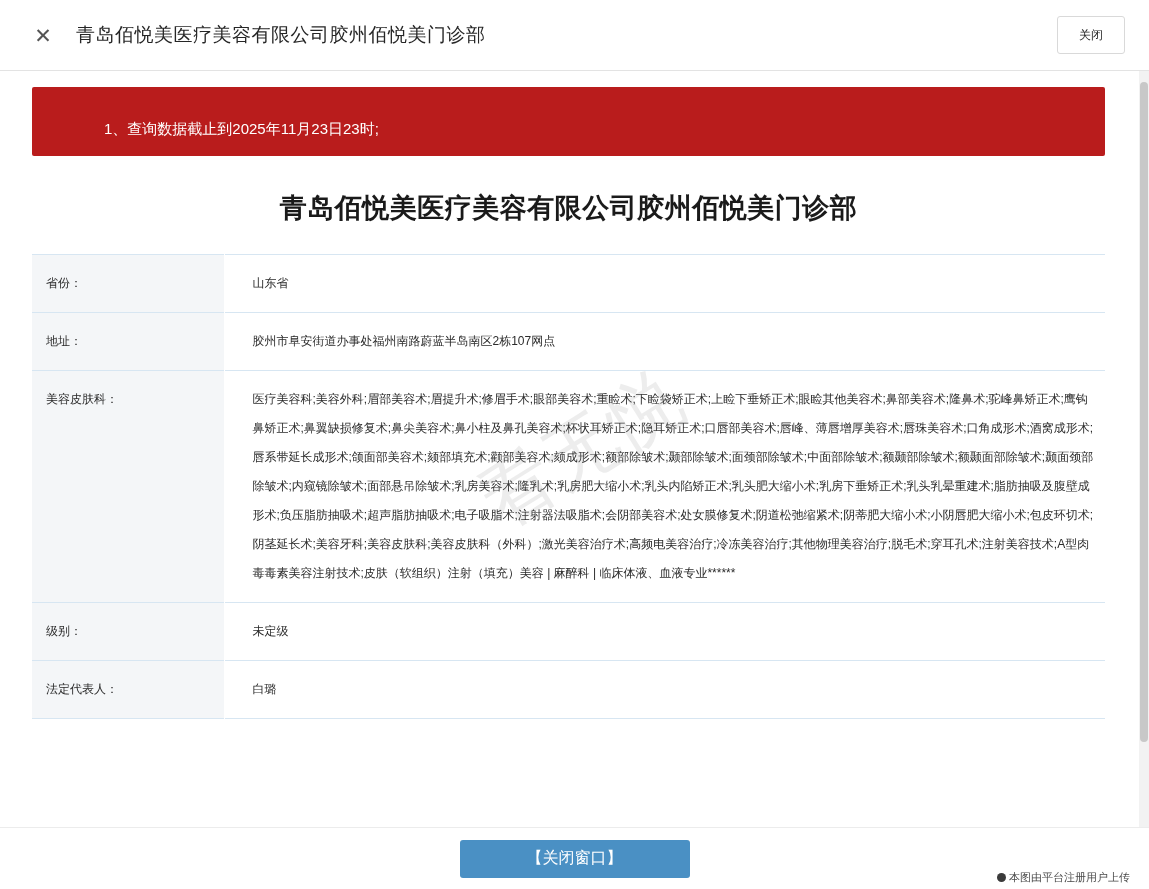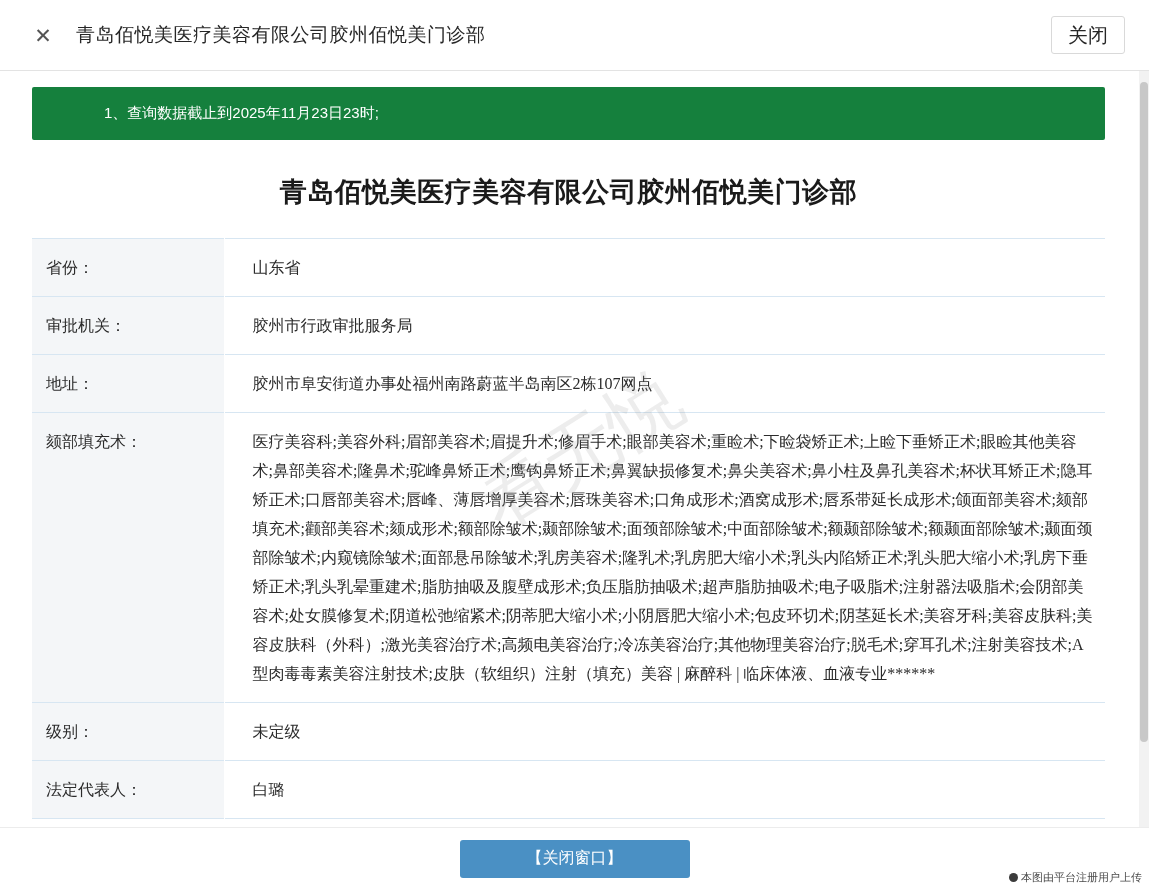--- a/index.html
+++ b/index.html
@@ -46,21 +46,21 @@
   }
   .titlebar-spacer { flex: 1 1 auto; }
   .close-btn {
     flex: 0 0 auto;
     min-width: 68px;
     height: 38px;
     border: 1px solid #d9d9d9;
     border-radius: 3px;
     background: #ffffff;
     color: #262626;
-    font-size: 20px;
+    font-size: 12px;
     font-family: "Liberation Sans", sans-serif;
     cursor: pointer;
     display: flex; align-items: center; justify-content: center;
     padding: 0 16px;
   }
 
   
   .content {
     position: relative;
     height: 818px;
@@ -69,24 +69,24 @@
   }
   .scroll-inner {
     position: absolute;
     top: 0; left: 0;
     width: 1141px;
     padding: 16px 36px 0 32px;
   }
 
   
   .notice {
-    background: #15803d;
+    background: #b91c1c;
     color: #ffffff;
     border-radius: 2px;
-    padding: 13px 20px 14px 20px;
+    padding: 29px 20px 14px 20px;
     font-size: 15px;
     line-height: 26px;
   }
   .notice-line { white-space: nowrap; padding-left: 52px; }
 
   
   .org-title {
     text-align: center;
     font-size: 27px;
     font-weight: bold;
@@ -99,24 +99,23 @@
   .info-table {
     width: 100%;
     border-collapse: collapse;
     table-layout: fixed;
   }
   .info-table tr { border-bottom: 1px solid #d7e6f2; }
   .info-table tr:first-child { border-top: 1px solid #d7e6f2; }
   .info-table td {
     vertical-align: top;
     padding: 14px 10px 14px 14px;
-    font-size: 16px;
+    font-size: 12px;
     color: #2b2b2b;
     line-height: 29px;
-    font-family: Liberation Serif, serif;
   }
   .info-table td.label {
     width: 192px;
     background: #f4f6f8;
     color: #2b2b2b;
     border-right: 1px solid #ffffff;
   }
   .info-table td.value {
     padding-left: 28px;
     word-break: break-all;
@@ -170,21 +169,21 @@
     background: #4a90c4;
     color: #ffffff;
     border: none;
     border-radius: 3px;
     font-size: 16px;
     font-family: "Liberation Sans", sans-serif;
     cursor: pointer;
   }
   .footer-note {
     position: absolute;
-    right: 4px; bottom: 3px;
+    right: 16px; bottom: 3px;
     font-size: 11px;
     color: #4a4a4a;
     background: #ffffff;
     padding: 1px 3px;
   }
   .footer-note .dot {
     display: inline-block;
     width: 9px; height: 9px;
     border-radius: 50%;
     background: #3b3b3b;
@@ -213,29 +212,25 @@
 
       <div class="org-title">青岛佰悦美医疗美容有限公司胶州佰悦美门诊部</div>
 
       <table class="info-table">
         <tbody>
           <tr>
             <td class="label">省份：</td>
             <td class="value">山东省</td>
           </tr>
           <tr>
-            <td class="label">审批机关：</td>
-            <td class="value">胶州市行政审批服务局</td>
-          </tr>
-          <tr>
             <td class="label">地址：</td>
             <td class="value">胶州市阜安街道办事处福州南路蔚蓝半岛南区2栋107网点</td>
           </tr>
           <tr>
-            <td class="label">颏部填充术：</td>
+            <td class="label">美容皮肤科：</td>
             <td class="value value-long">医疗美容科;美容外科;眉部美容术;眉提升术;修眉手术;眼部美容术;重睑术;下睑袋矫正术;上睑下垂矫正术;眼睑其他美容术;鼻部美容术;隆鼻术;驼峰鼻矫正术;鹰钩鼻矫正术;鼻翼缺损修复术;鼻尖美容术;鼻小柱及鼻孔美容术;杯状耳矫正术;隐耳矫正术;口唇部美容术;唇峰、薄唇增厚美容术;唇珠美容术;口角成形术;酒窝成形术;唇系带延长成形术;颌面部美容术;颏部填充术;颧部美容术;颏成形术;额部除皱术;颞部除皱术;面颈部除皱术;中面部除皱术;额颞部除皱术;额颞面部除皱术;颞面颈部除皱术;内窥镜除皱术;面部悬吊除皱术;乳房美容术;隆乳术;乳房肥大缩小术;乳头内陷矫正术;乳头肥大缩小术;乳房下垂矫正术;乳头乳晕重建术;脂肪抽吸及腹壁成形术;负压脂肪抽吸术;超声脂肪抽吸术;电子吸脂术;注射器法吸脂术;会阴部美容术;处女膜修复术;阴道松弛缩紧术;阴蒂肥大缩小术;小阴唇肥大缩小术;包皮环切术;阴茎延长术;美容牙科;美容皮肤科;美容皮肤科（外科）;激光美容治疗术;高频电美容治疗;冷冻美容治疗;其他物理美容治疗;脱毛术;穿耳孔术;注射美容技术;A型肉毒毒素美容注射技术;皮肤（软组织）注射（填充）美容 | 麻醉科 | 临床体液、血液专业******</td>
           </tr>
           <tr>
             <td class="label">级别：</td>
             <td class="value">未定级</td>
           </tr>
           <tr>
             <td class="label">法定代表人：</td>
             <td class="value">白璐</td>
           </tr>

